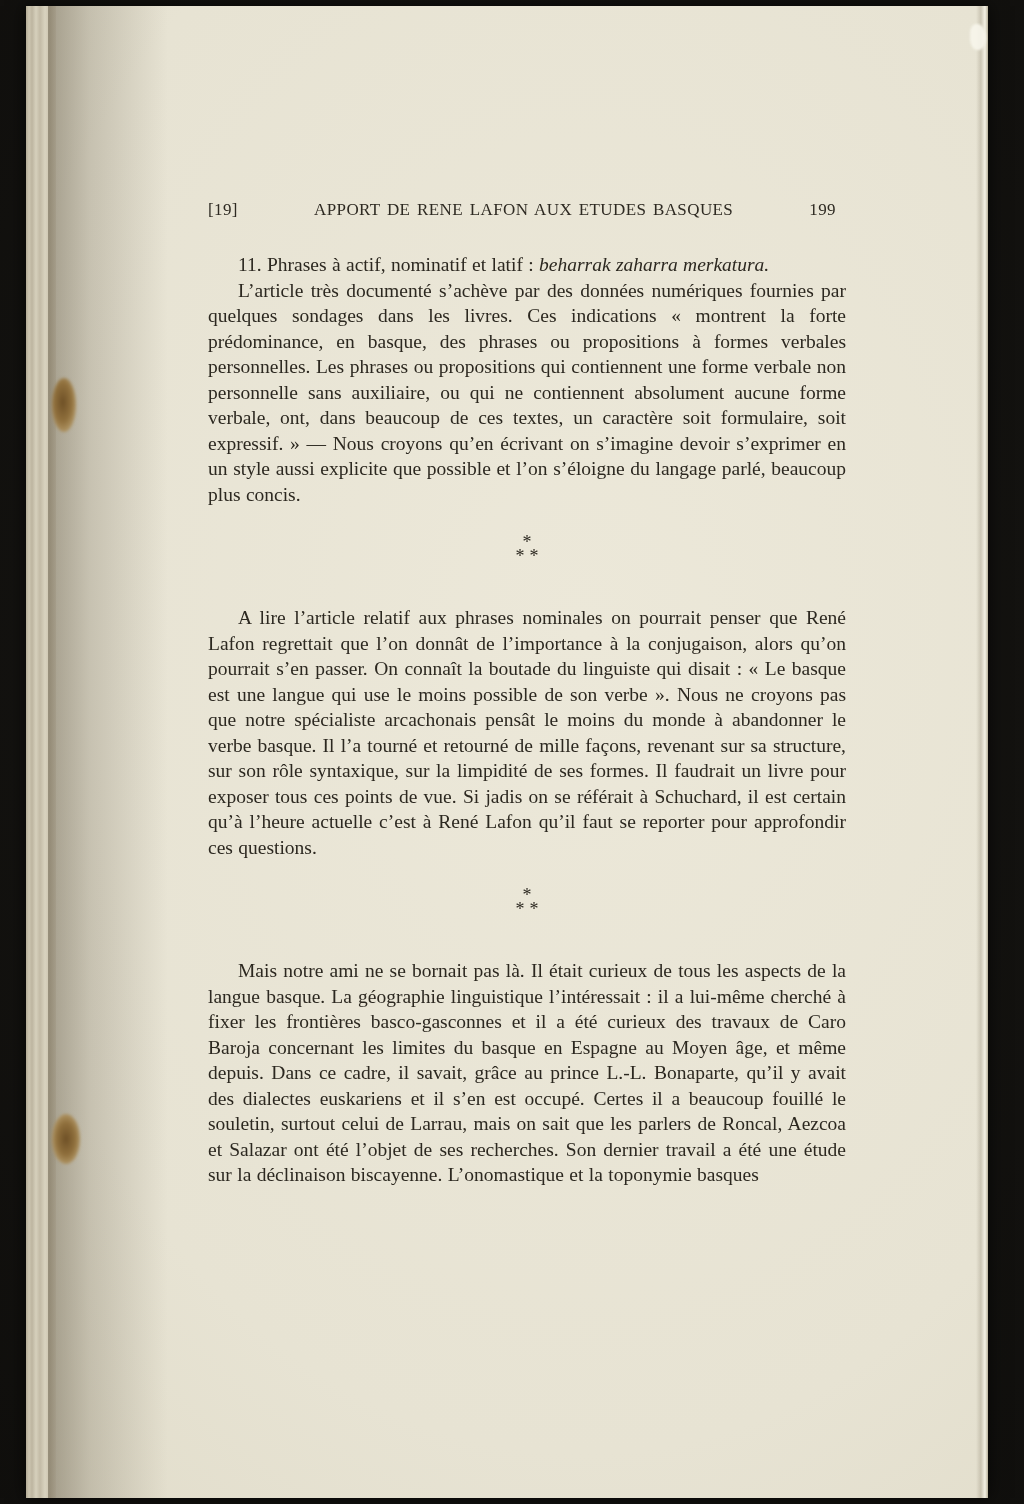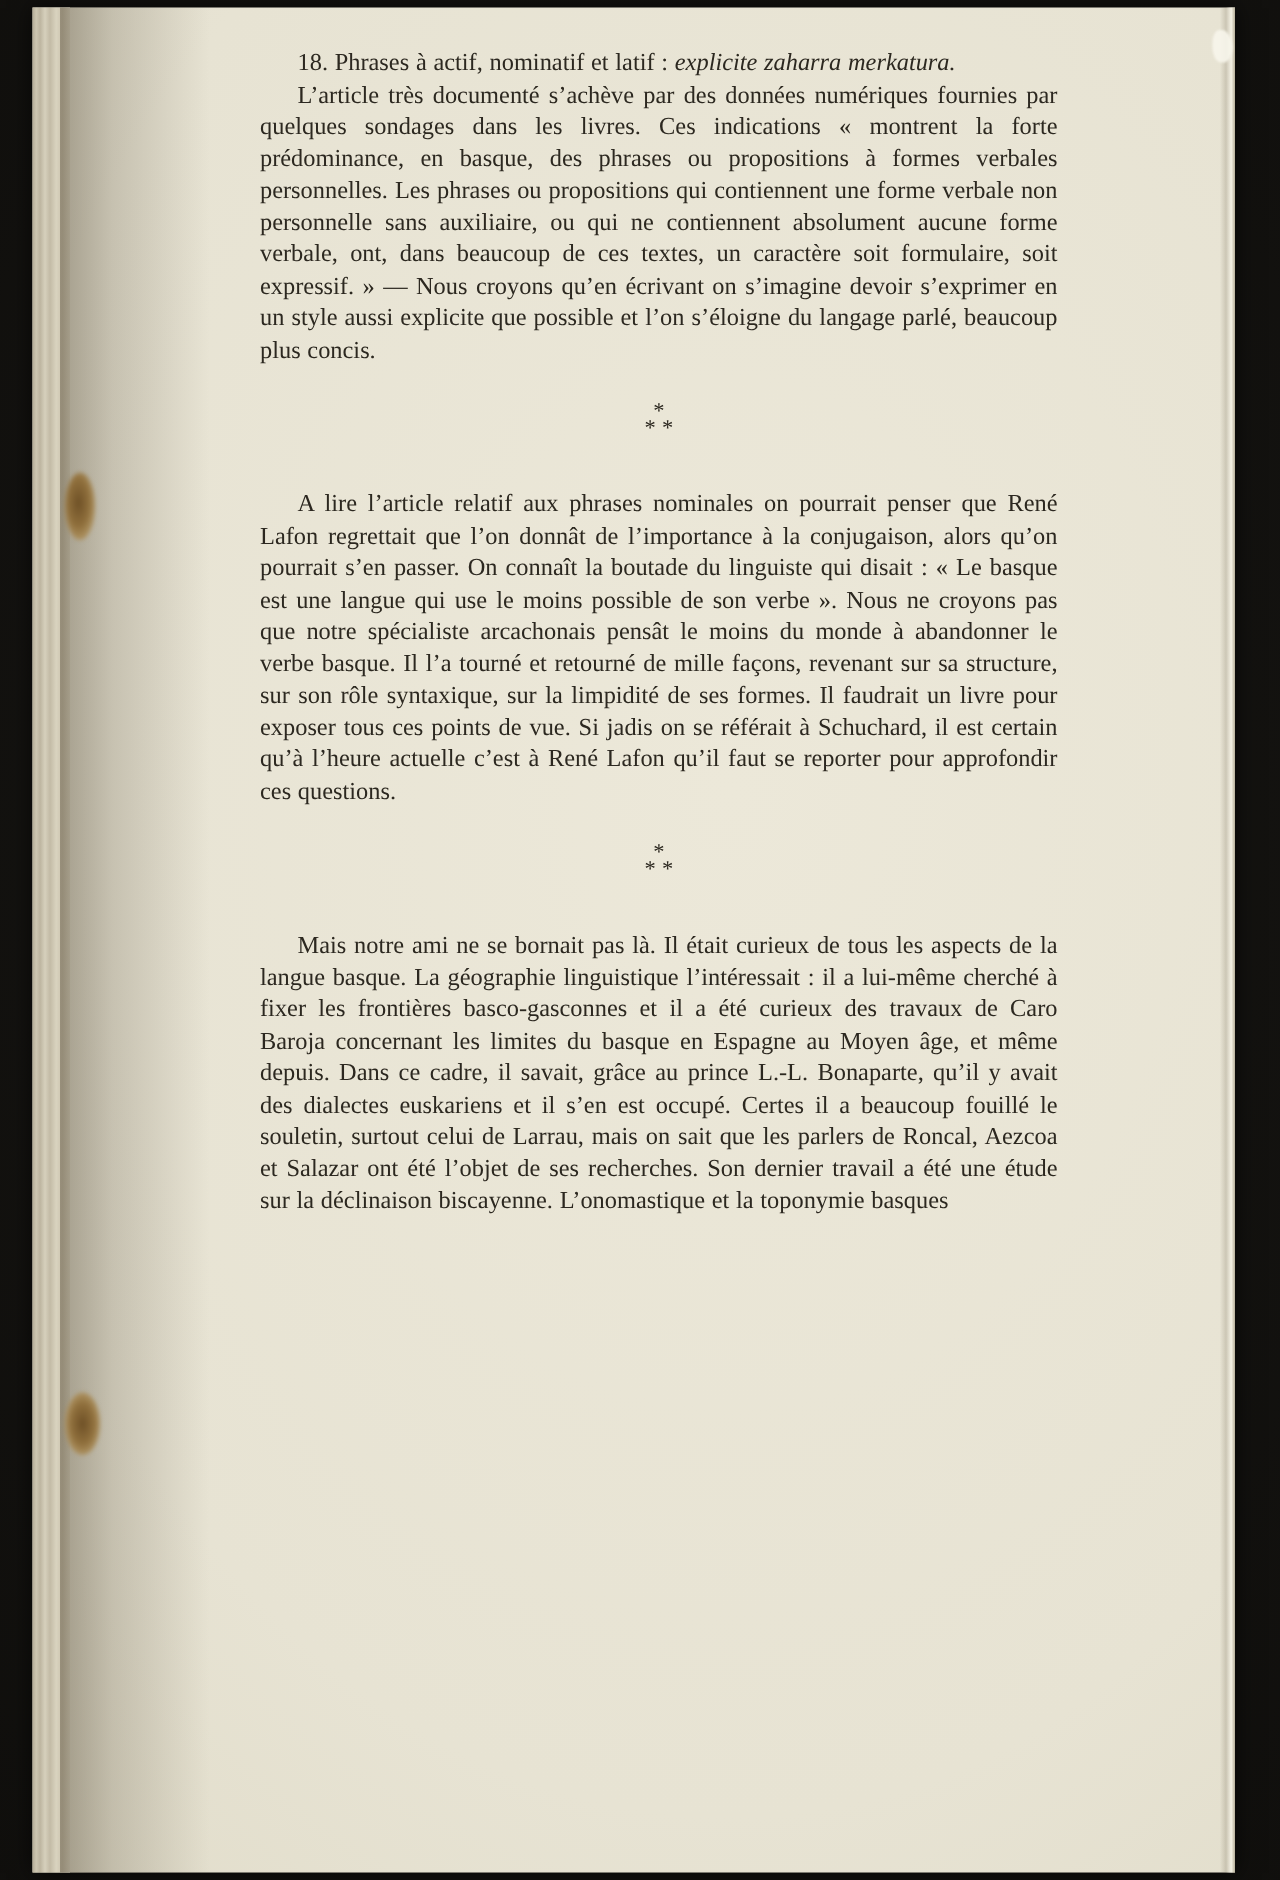--- a/index.html
+++ b/index.html
@@ -132,22 +132,27 @@
 
 <div class="page">
   <div class="left-edges"></div>
   <div class="gutter-shadow"></div>
   <div class="right-edge"></div>
   <div class="corner-highlight"></div>
   <div class="spot spot-1"></div>
   <div class="spot spot-2"></div>
 
   <div class="content">
+    <div class="running-head">
+      <span>[19]</span>
+      <span class="head-title">APPORT DE RENE LAFON AUX ETUDES BASQUES</span>
+      <span class="head-folio">199</span>
+    </div>
     <div class="text-flow">
-        <p class="para"><span>18. Phrases à actif, nominatif et latif : </span><span class="italic">explicite zaharra merkatura.</span></p>
+        <p class="para"><span>11. Phrases à actif, nominatif et latif : </span><span class="italic">beharrak zaharra merkatura.</span></p>
         <p class="para"><span>L’article très documenté s’achève par des données numériques fournies par quelques sondages dans les livres. Ces indications « montrent la forte prédominance, en basque, des phrases ou propositions à formes verbales personnelles. Les phrases ou propositions qui contiennent une forme verbale non personnelle sans auxiliaire, ou qui ne contiennent absolument aucune forme verbale, ont, dans beaucoup de ces textes, un caractère soit formulaire, soit expressif. » — Nous croyons qu’en écrivant on s’imagine devoir s’exprimer en un style aussi explicite que possible et l’on s’éloigne du langage parlé, beaucoup plus concis.</span></p>
         <div class="separator">
           <div class="sep-line1">*</div>
           <div class="sep-line2">**</div>
         </div>
         <p class="para"><span>A lire l’article relatif aux phrases nominales on pourrait penser que René Lafon regrettait que l’on donnât de l’importance à la conjugaison, alors qu’on pourrait s’en passer. On connaît la boutade du linguiste qui disait : « Le basque est une langue qui use le moins possible de son verbe ». Nous ne croyons pas que notre spécialiste arcachonais pensât le moins du monde à abandonner le verbe basque. Il l’a tourné et retourné de mille façons, revenant sur sa structure, sur son rôle syntaxique, sur la limpidité de ses formes. Il faudrait un livre pour exposer tous ces points de vue. Si jadis on se référait à Schuchard, il est certain qu’à l’heure actuelle c’est à René Lafon qu’il faut se reporter pour approfondir ces questions.</span></p>
         <div class="separator">
           <div class="sep-line1">*</div>
           <div class="sep-line2">**</div>
         </div>

